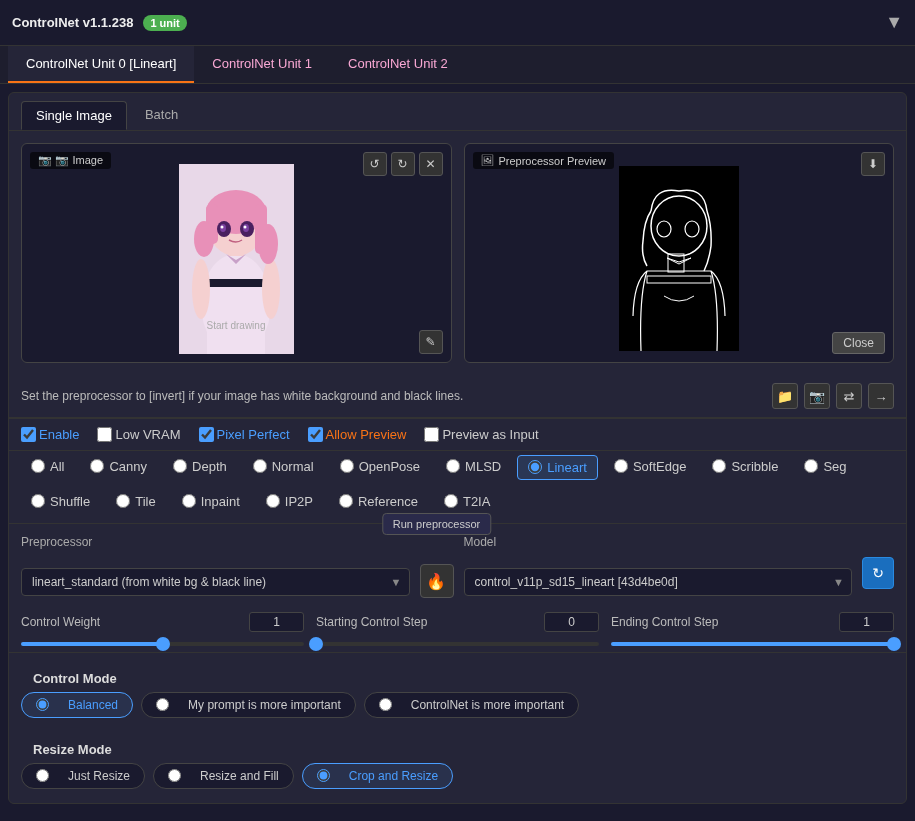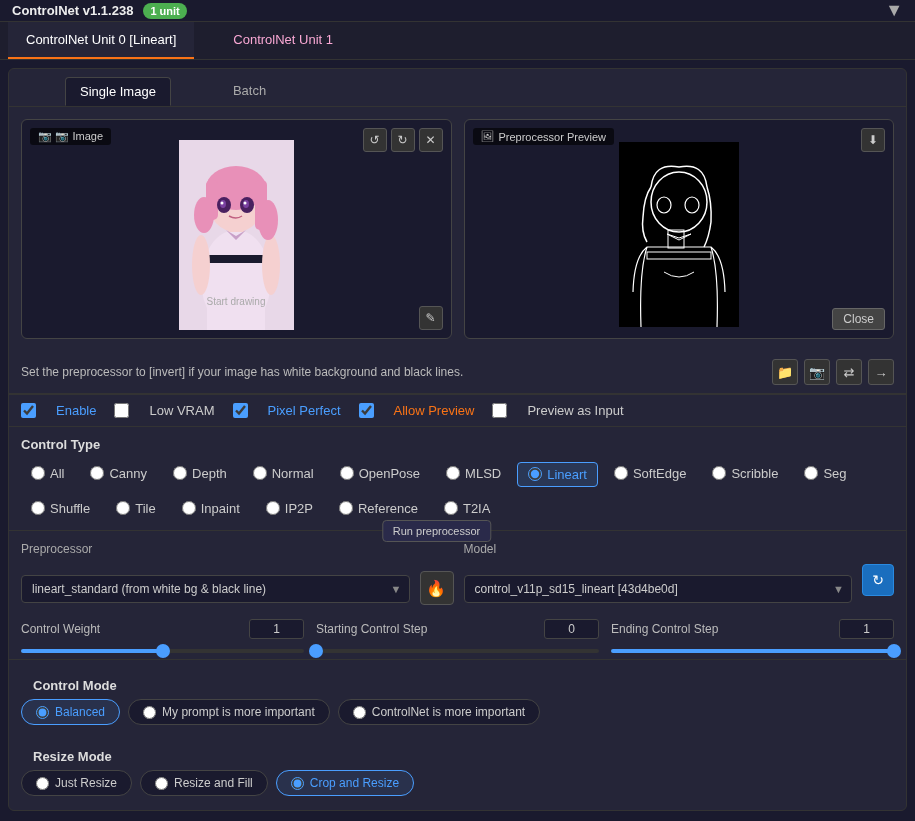--- a/index.html
+++ b/index.html
@@ -11,42 +11,41 @@
       width: 915px;
       min-height: 821px;
     }
 
     
     .header {
       background: #1a1a2e;
       display: flex;
       align-items: center;
       justify-content: space-between;
-      padding: 0 12px;
+      padding: 12px 12px;
       border-bottom: 1px solid #333;
     }
     .header-left { display: flex; align-items: center; gap: 10px; }
     .header-title { color: #eee; font-size: 13px; font-weight: 600; }
     .badge {
       background: #4CAF50;
       color: #fff;
       font-size: 11px;
       padding: 2px 7px;
       border-radius: 10px;
       font-weight: 600;
     }
     .header-menu-icon { color: #aaa; font-size: 18px; cursor: pointer; }
 
     
     .tabs-bar {
       display: flex;
       background: #1e1e2e;
       border-bottom: 1px solid #333;
       padding: 0 8px;
-      gap: 21px;
     }
     .tab {
       padding: 10px 18px;
       cursor: pointer;
       color: #f9a8d4;
       font-size: 13px;
       border-bottom: 2px solid transparent;
     }
     .tab.active {
       color: #fff;
@@ -69,21 +68,20 @@
       padding: 8px 12px 0;
       gap: 4px;
       border-bottom: 1px solid #333;
     }
     .sub-tab {
       padding: 6px 14px;
       cursor: pointer;
       color: #aaa;
       border-radius: 4px 4px 0 0;
       font-size: 13px;
-      margin-left: 44px;
     }
     .sub-tab.active {
       background: #1a1a2e;
       color: #fff;
       border: 1px solid #444;
       border-bottom: 1px solid #1a1a2e;
     }
 
     
     .image-area {
@@ -204,21 +202,21 @@
       display: flex;
       align-items: center;
       padding: 8px 12px;
       gap: 18px;
       border-top: 1px solid #333;
       flex-wrap: wrap;
     }
     .checkbox-item {
       display: flex;
       align-items: center;
-      gap: 20px;
+      gap: 3px;
       cursor: pointer;
     }
     .checkbox-item input[type="checkbox"] {
       width: 15px;
       height: 15px;
       accent-color: #4a9eff;
       cursor: pointer;
     }
     .checkbox-label { color: #ccc; font-size: 13px; }
     .checkbox-label.active { color: #4a9eff; }
@@ -364,22 +362,22 @@
     .control-mode-row {
       padding: 8px 12px;
     }
     .radio-row {
       display: flex;
       gap: 8px;
       flex-wrap: wrap;
     }
     .radio-pill {
       display: flex;
-      align-items: flex-end;
-      gap: 6px;
+      align-items: flex-start;
+      gap: 19px;
       padding: 5px 14px;
       border-radius: 20px;
       border: 1px solid #444;
       cursor: pointer;
       font-size: 12px;
       color: #ccc;
       background: #1a1a2e;
     }
     .radio-pill.selected {
       border-color: #4a9eff;
@@ -471,20 +469,23 @@
   <span class="header-menu-icon">▼</span>
 </div>
 
 <div class="tabs-bar">
   <div class="tab active">
     <span>ControlNet Unit 0 [Lineart]</span>
   </div>
   <div class="tab">
     <span>ControlNet Unit 1</span>
   </div>
+  <div class="tab">
+    <span>ControlNet Unit 2</span>
+  </div>
 </div>
 
 <div class="panel">
 
   <div class="sub-tabs">
     <div class="sub-tab active">
       <span>Single Image</span>
     </div>
     <div class="sub-tab">
       <span>Batch</span>
@@ -623,21 +624,20 @@
       <span class="checkbox-label orange">Allow Preview</span>
     </label>
     <label class="checkbox-item">
       <input type="checkbox" style="">
       <span class="checkbox-label">Preview as Input</span>
     </label>
   </div>
 
   <div class="divider"></div>
 
-  <div class="section-title">Control Type</div>
   <div class="radio-group">
 
     <label class="radio-item">
       <input type="radio" name="control_type" style="">
       <span class="radio-label">All</span>
     </label>
     <label class="radio-item">
       <input type="radio" name="control_type" style="">
       <span class="radio-label">Canny</span>
     </label>

